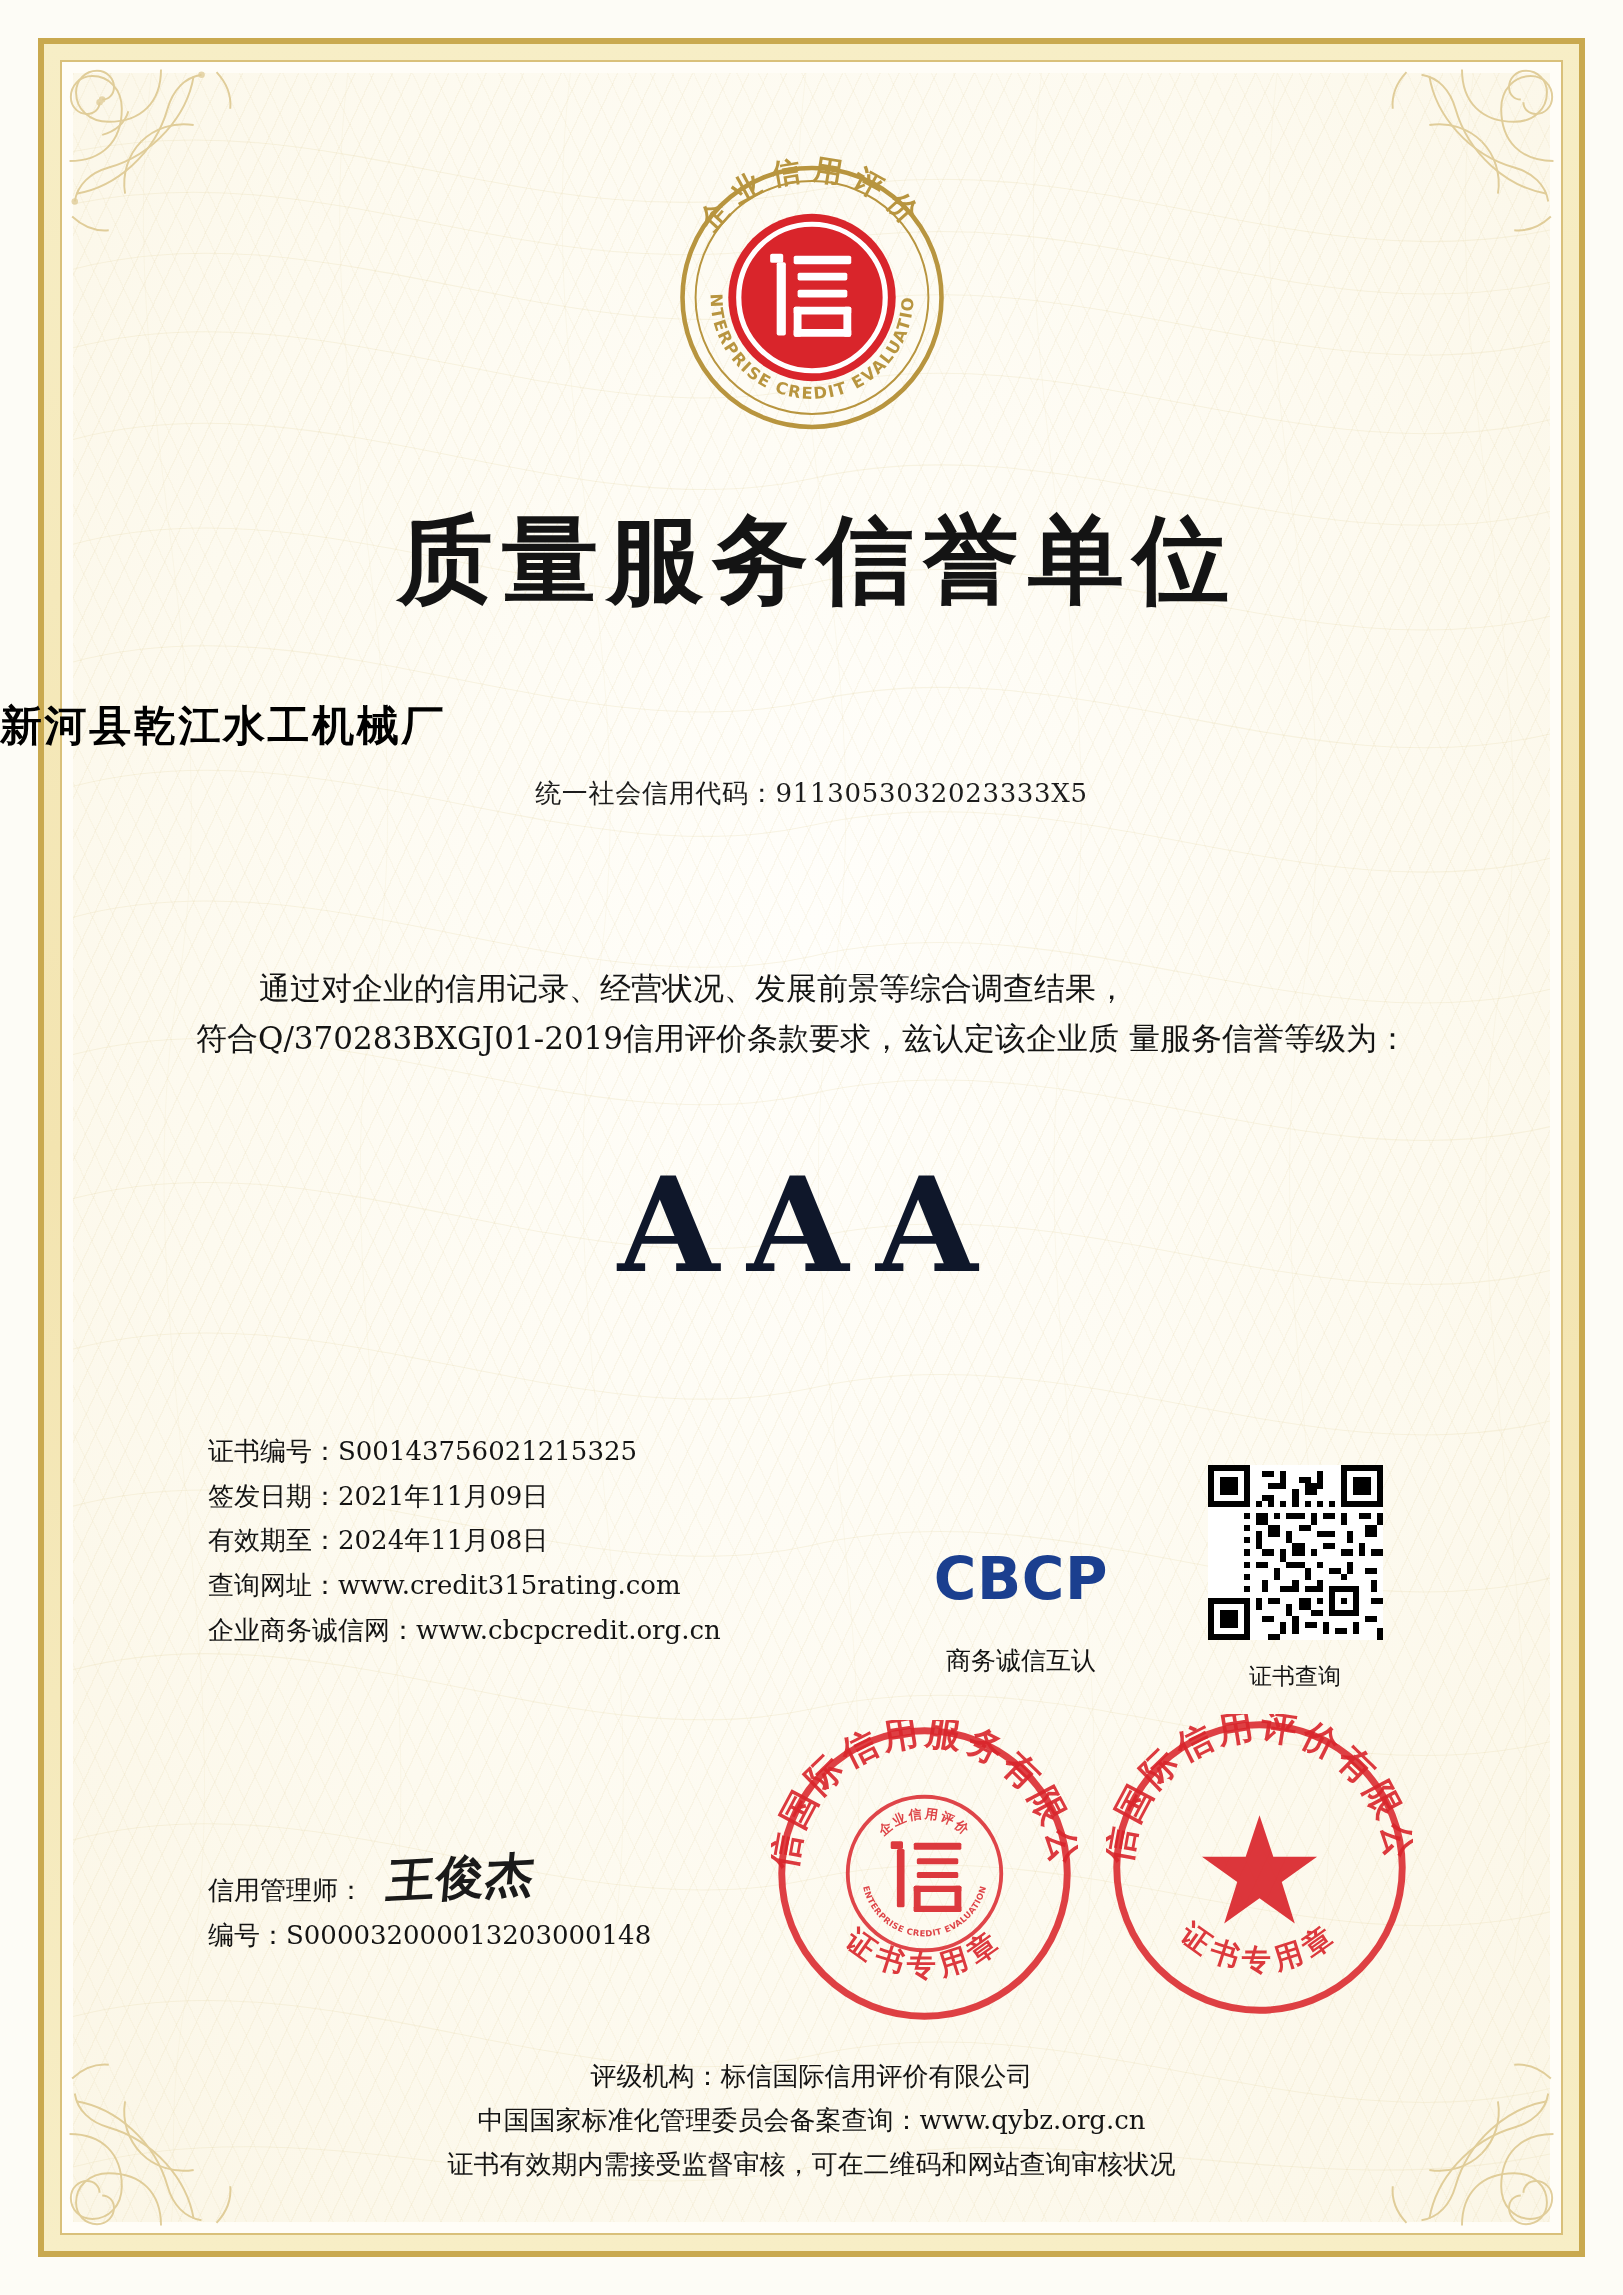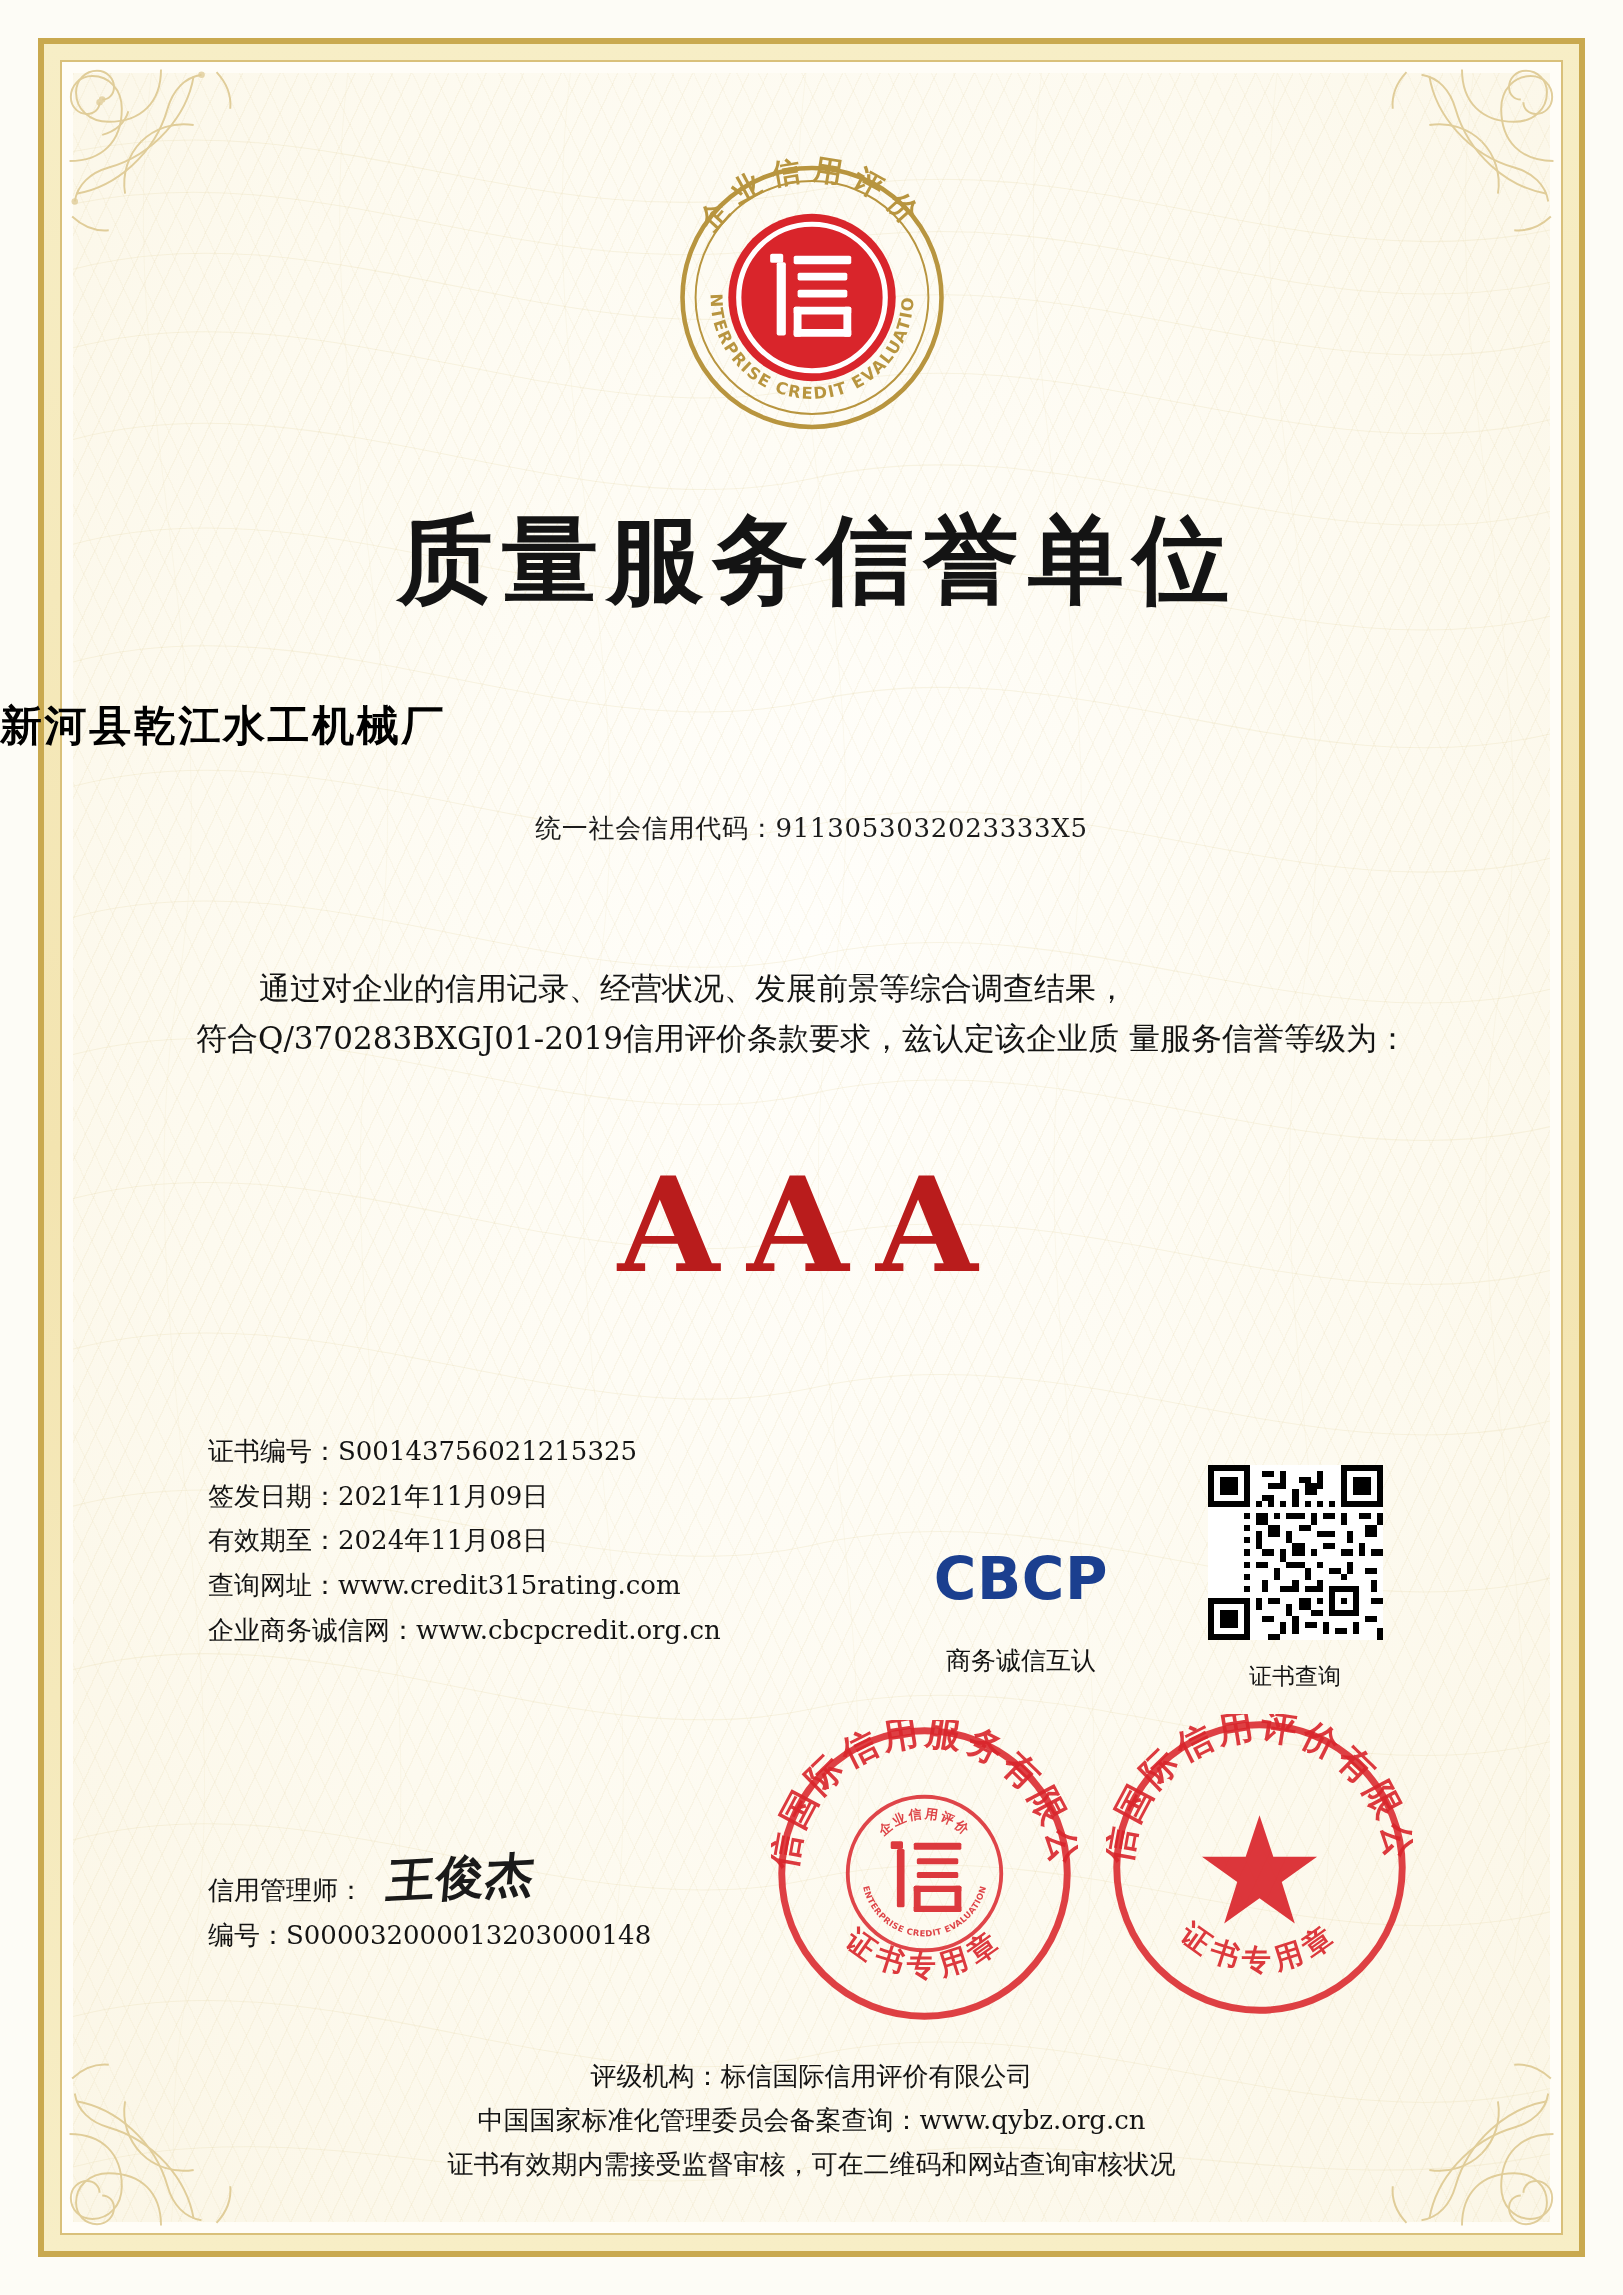--- a/index.html
+++ b/index.html
@@ -98,21 +98,21 @@
     left: 0; right: 0;
     text-align: left;
     font-family: "DejaVu Serif", "Liberation Serif", serif;
     font-weight: bold;
     font-size: 42px;
     letter-spacing: 2.6px;
     color: #000000;
   }
   .credit-code {
     position: absolute;
-    top: 811px;
+    top: 776px;
     left: 0; right: 0;
     text-align: center;
     font-family: "DejaVu Serif", "Liberation Serif", serif;
     font-size: 26px;
     letter-spacing: 0.7px;
     color: #1c1c1c;
   }
   .body-text {
     position: absolute;
     top: 916px;
@@ -129,21 +129,21 @@
 
   .grade {
     position: absolute;
     top: 1148px;
     left: 0; right: 0;
     text-align: center;
     font-family: "DejaVu Serif", "Liberation Serif", serif;
     font-weight: bold;
     font-size: 131px;
     letter-spacing: 27.5px;
-    color: #b91c1c;
+    color: #0f172a;
   }
 
   .info-block {
     position: absolute;
     left: 208px;
     top: 1429px;
     font-family: "DejaVu Serif", "Liberation Serif", serif;
     font-size: 26px;
     line-height: 1.72;
     color: #141414;

